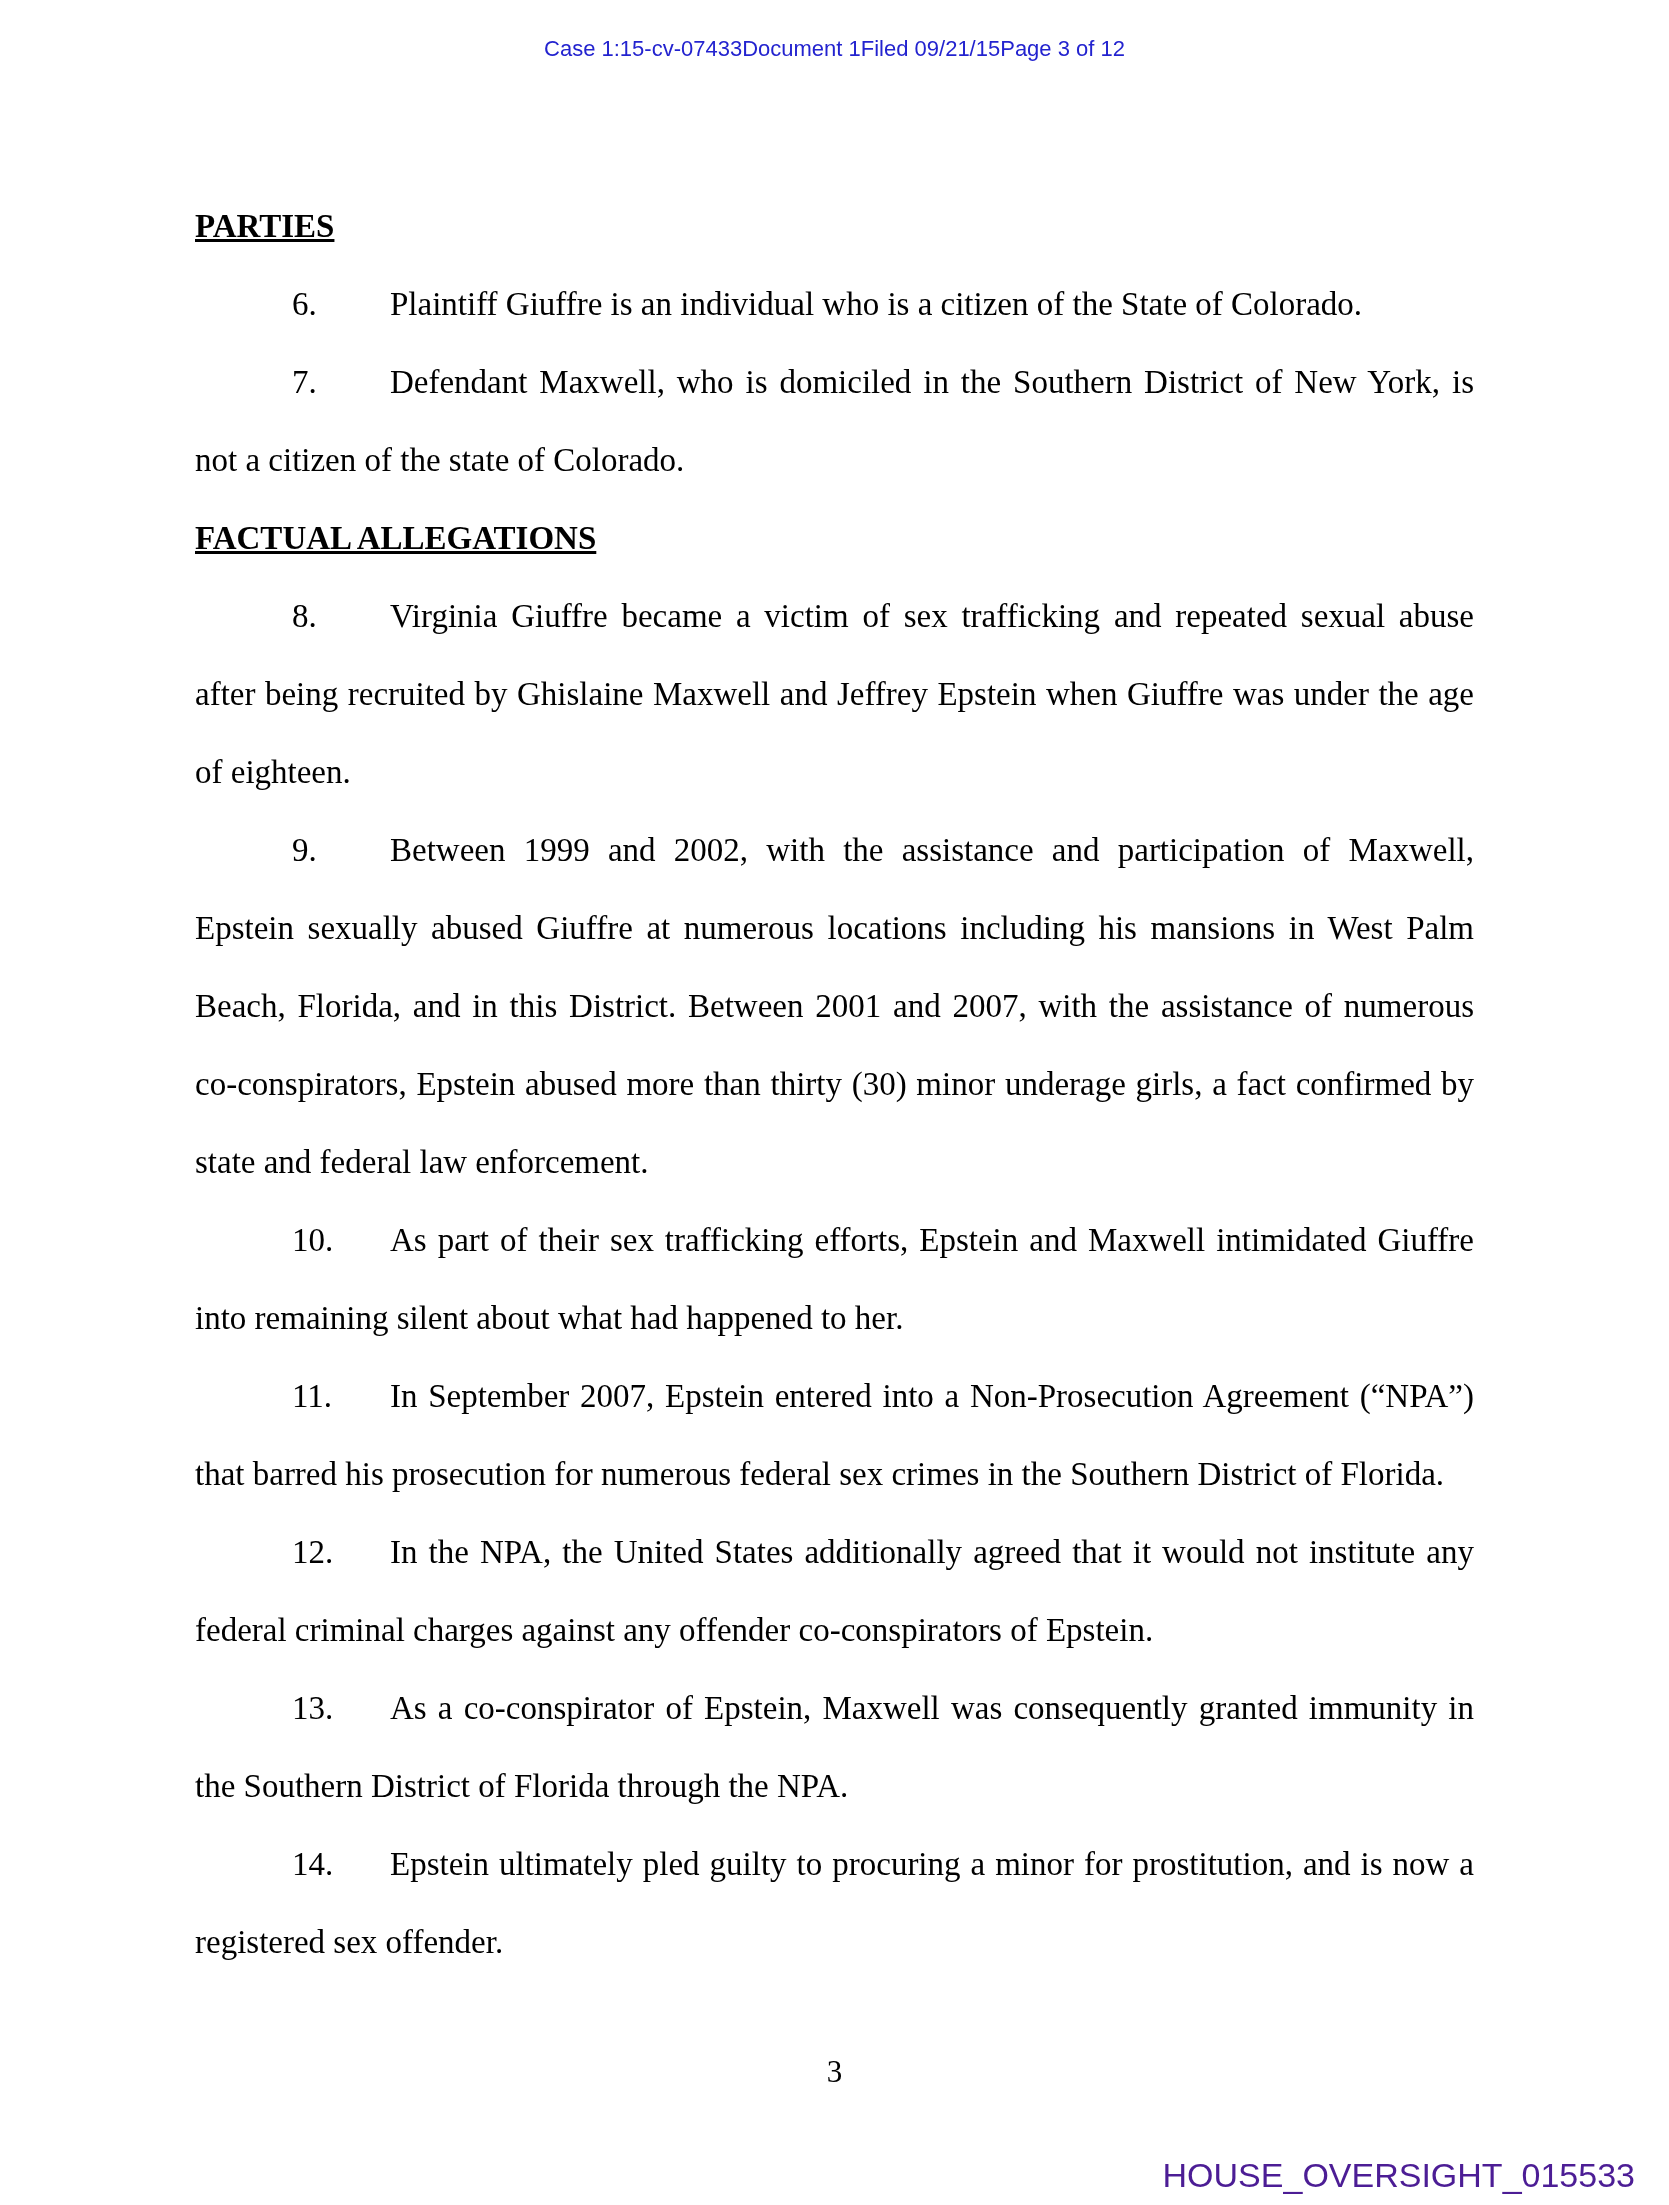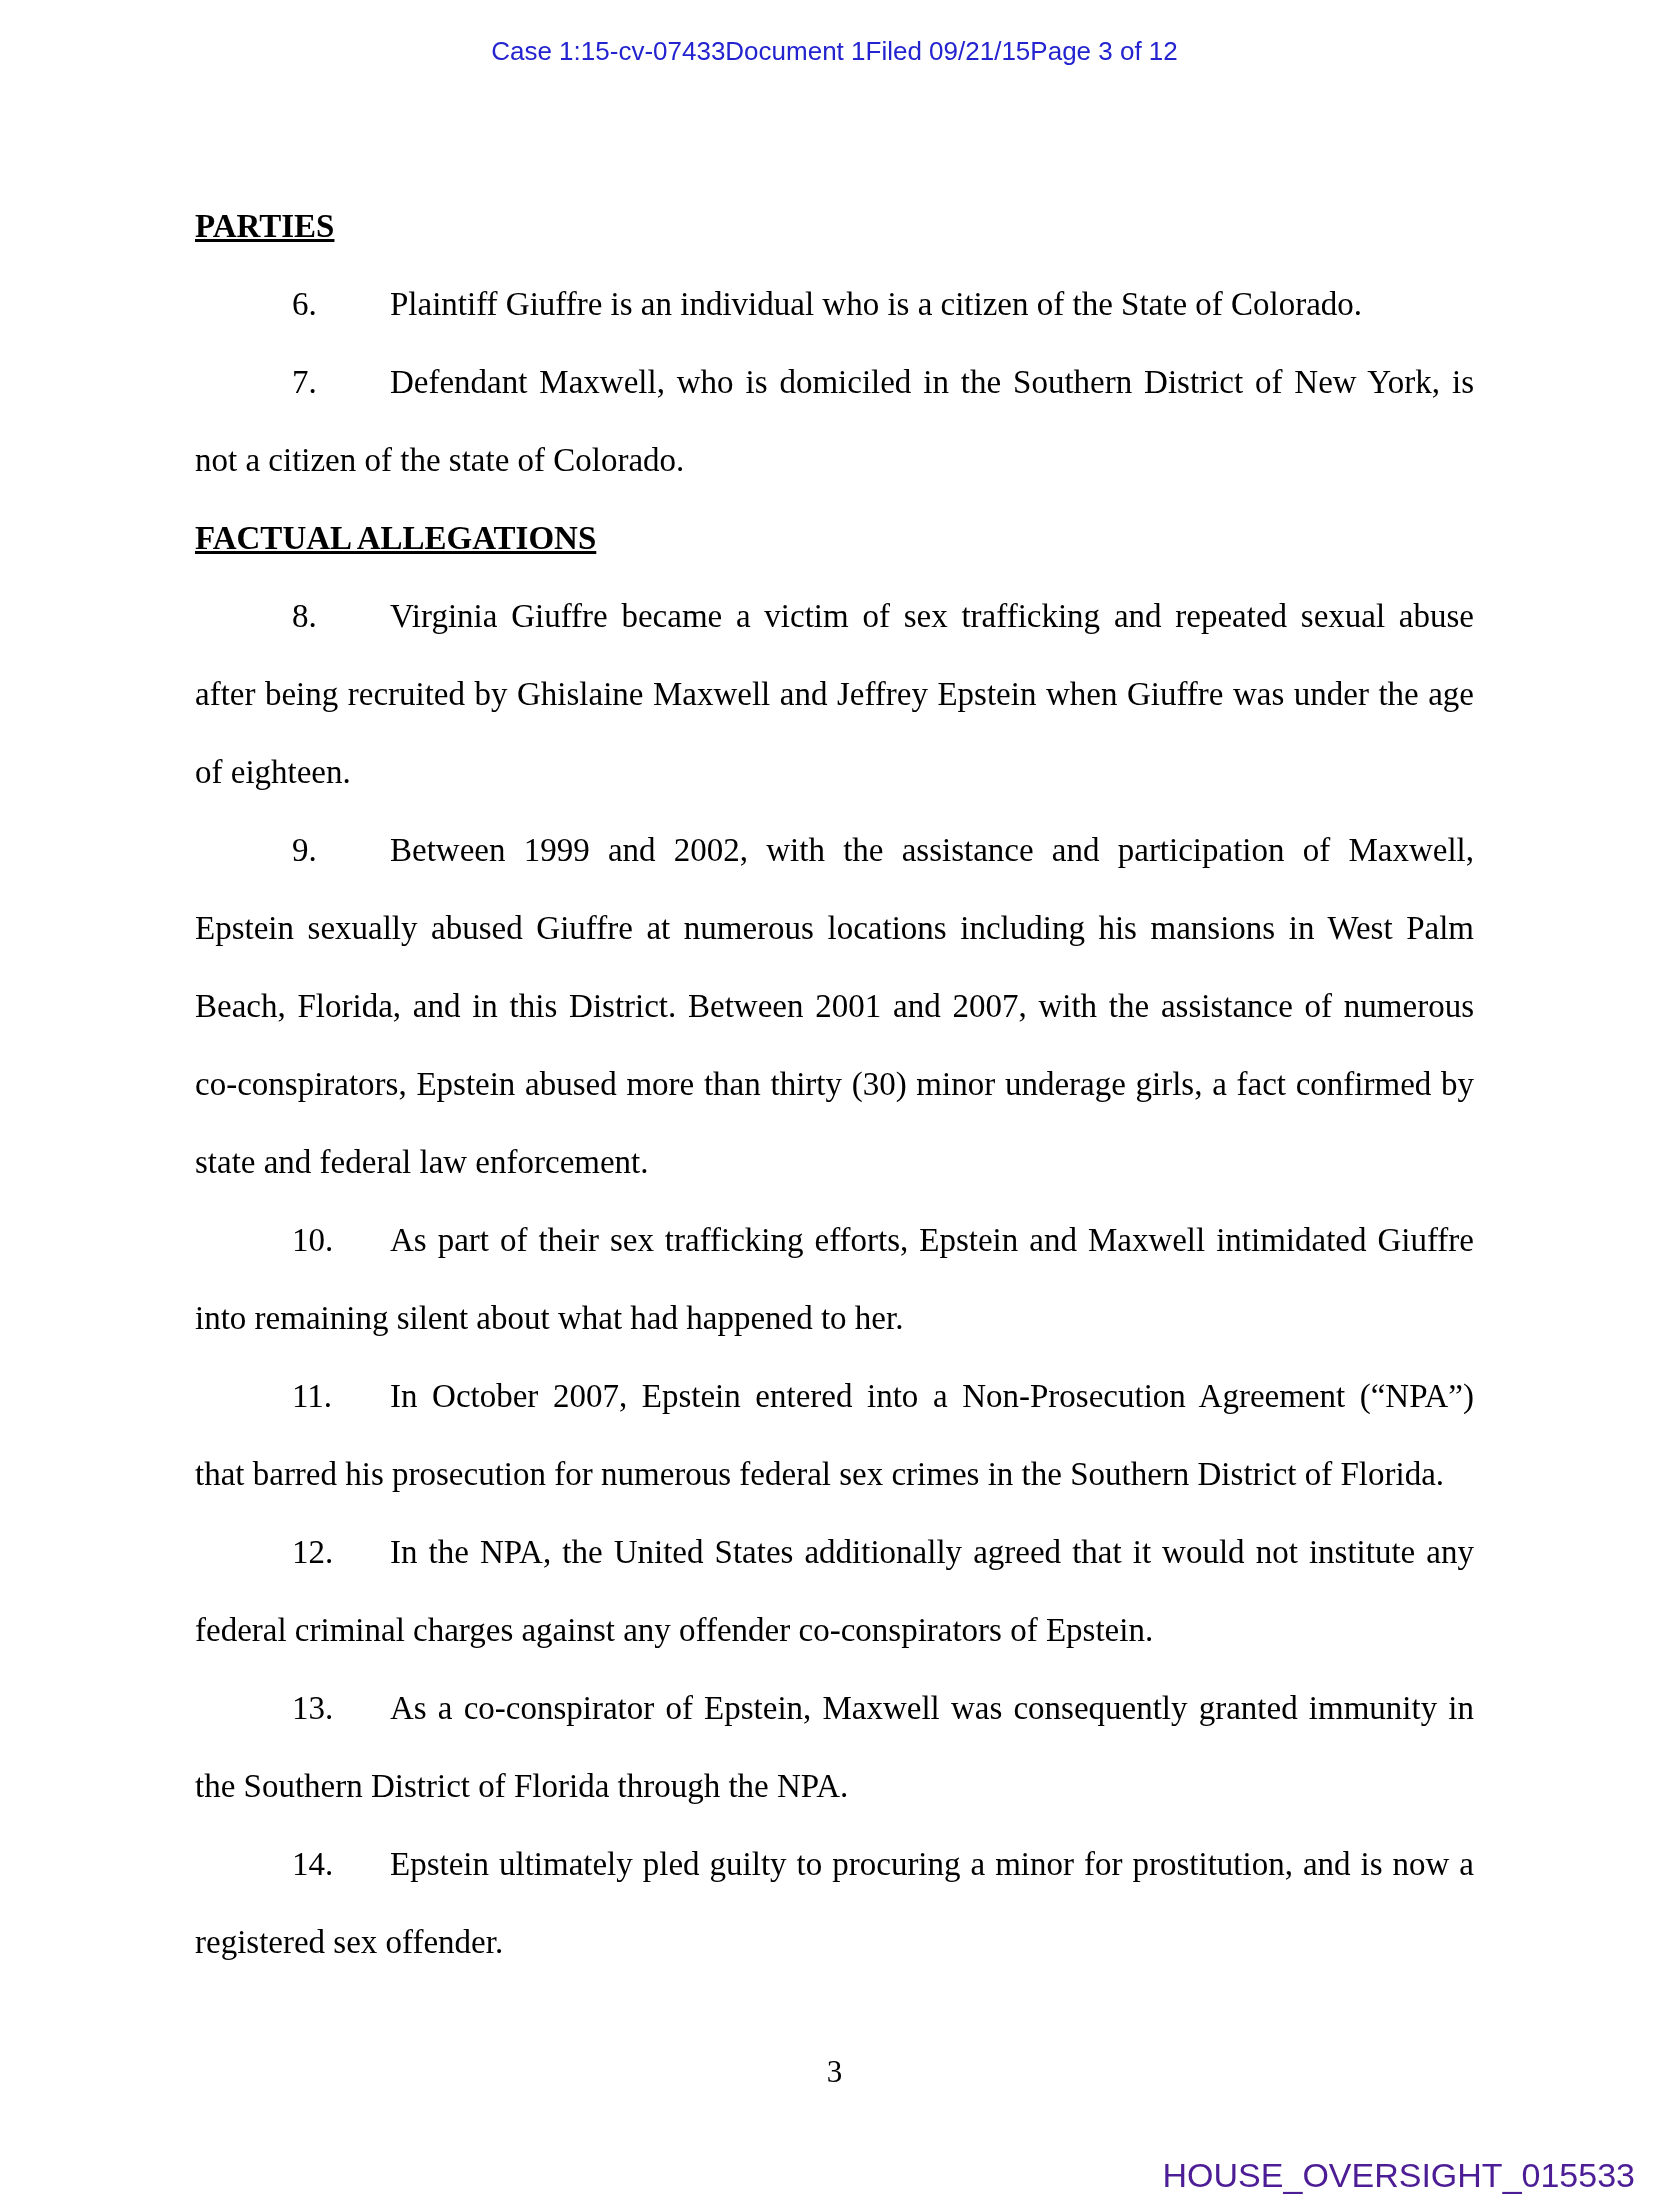--- a/index.html
+++ b/index.html
@@ -13,21 +13,21 @@
     overflow: hidden;
   }
   .case-header {
     position: absolute;
     top: 36px;
     left: 0;
     width: 100%;
     display: flex;
     justify-content: center;
     font-family: "Liberation Sans", sans-serif;
-    font-size: 26px;
+    font-size: 22px;
     color: var(--header-blue, #2323cf);
     white-space: nowrap;
   }
   .content {
     position: absolute;
     left: 195px;
     right: 195px;
     top: 187px;
     font-size: 33px;
     line-height: 78px;
@@ -87,21 +87,21 @@
   <p class="para"><span class="pnum">7.</span><span>Defendant Maxwell, who is domiciled in the Southern District of New York, is not a citizen of the state of Colorado.</span></p>
 
   <h2 class="section-heading">FACTUAL ALLEGATIONS</h2>
 
   <p class="para"><span class="pnum">8.</span><span>Virginia Giuffre became a victim of sex trafficking and repeated sexual abuse after being recruited by Ghislaine Maxwell and Jeffrey Epstein when Giuffre was under the age of eighteen.</span></p>
 
   <p class="para"><span class="pnum">9.</span><span>Between 1999 and 2002, with the assistance and participation of Maxwell, Epstein sexually abused Giuffre at numerous locations including his mansions in West Palm Beach, Florida, and in this District.  Between 2001 and 2007, with the assistance of numerous co-conspirators, Epstein abused more than thirty (30) minor underage girls, a fact confirmed by state and federal law enforcement.</span></p>
 
   <p class="para"><span class="pnum">10.</span><span>As part of their sex trafficking efforts, Epstein and Maxwell intimidated Giuffre into remaining silent about what had happened to her.</span></p>
 
-  <p class="para"><span class="pnum">11.</span><span>In October 2007, Epstein entered into a Non-Prosecution Agreement (“NPA”) that barred his prosecution for numerous federal sex crimes in the Southern District of Florida.</span></p>
+  <p class="para"><span class="pnum">11.</span><span>In September 2007, Epstein entered into a Non-Prosecution Agreement (“NPA”) that barred his prosecution for numerous federal sex crimes in the Southern District of Florida.</span></p>
 
   <p class="para"><span class="pnum">12.</span><span>In the NPA, the United States additionally agreed that it would not institute any federal criminal charges against any offender co-conspirators of Epstein.</span></p>
 
   <p class="para"><span class="pnum">13.</span><span>As a co-conspirator of Epstein, Maxwell was consequently granted immunity in the Southern District of Florida through the NPA.</span></p>
 
   <p class="para"><span class="pnum">14.</span><span>Epstein ultimately pled guilty to procuring a minor for prostitution, and is now a registered sex offender.</span></p>
 
 </div>
 
 <div class="page-number">3</div>

